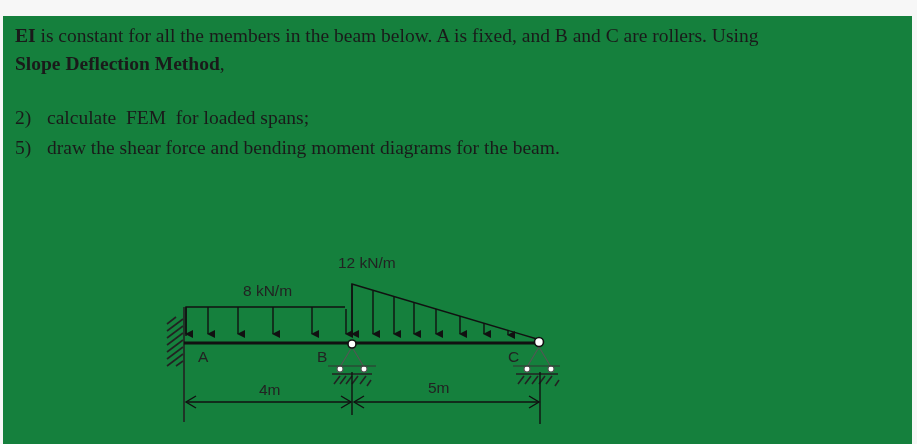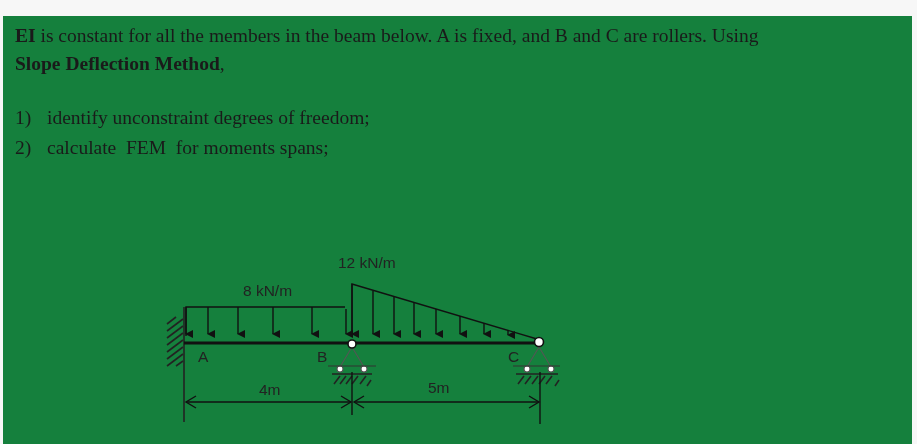--- a/index.html
+++ b/index.html
@@ -17,22 +17,22 @@
 </head>
 <body>
 
 <div class="page">
   <div class="intro serif">
     <b>EI</b><span> is constant for all the members in the beam below. A is fixed, and B and C are rollers. Using</span><br>
     <b>Slope Deflection Method</b><span>,</span>
   </div>
 
   <ul class="steps serif">
-    <li><span class="num">1)</span><span>identify unconstraint degrees of freedom;</span></li>
-    <li><span class="num">2)</span><span style="white-space:pre">calculate  FEM  for moments spans;</span></li>
+    <li><span class="num">2)</span><span style="white-space:pre">calculate  FEM  for loaded spans;</span></li>
+    <li><span class="num">5)</span><span>draw the shear force and bending moment diagrams for the beam.</span></li>
   </ul>
 </div>
 
 <svg class="fig" width="917" height="444" viewBox="0 0 917 444">
   <defs>
     <marker id="ah" markerWidth="8" markerHeight="8" refX="4" refY="7" orient="auto" markerUnits="userSpaceOnUse">
       <path d="M0,0 L4,8 L8,0 Z" fill="#111"></path>
     </marker>
   </defs>
 

